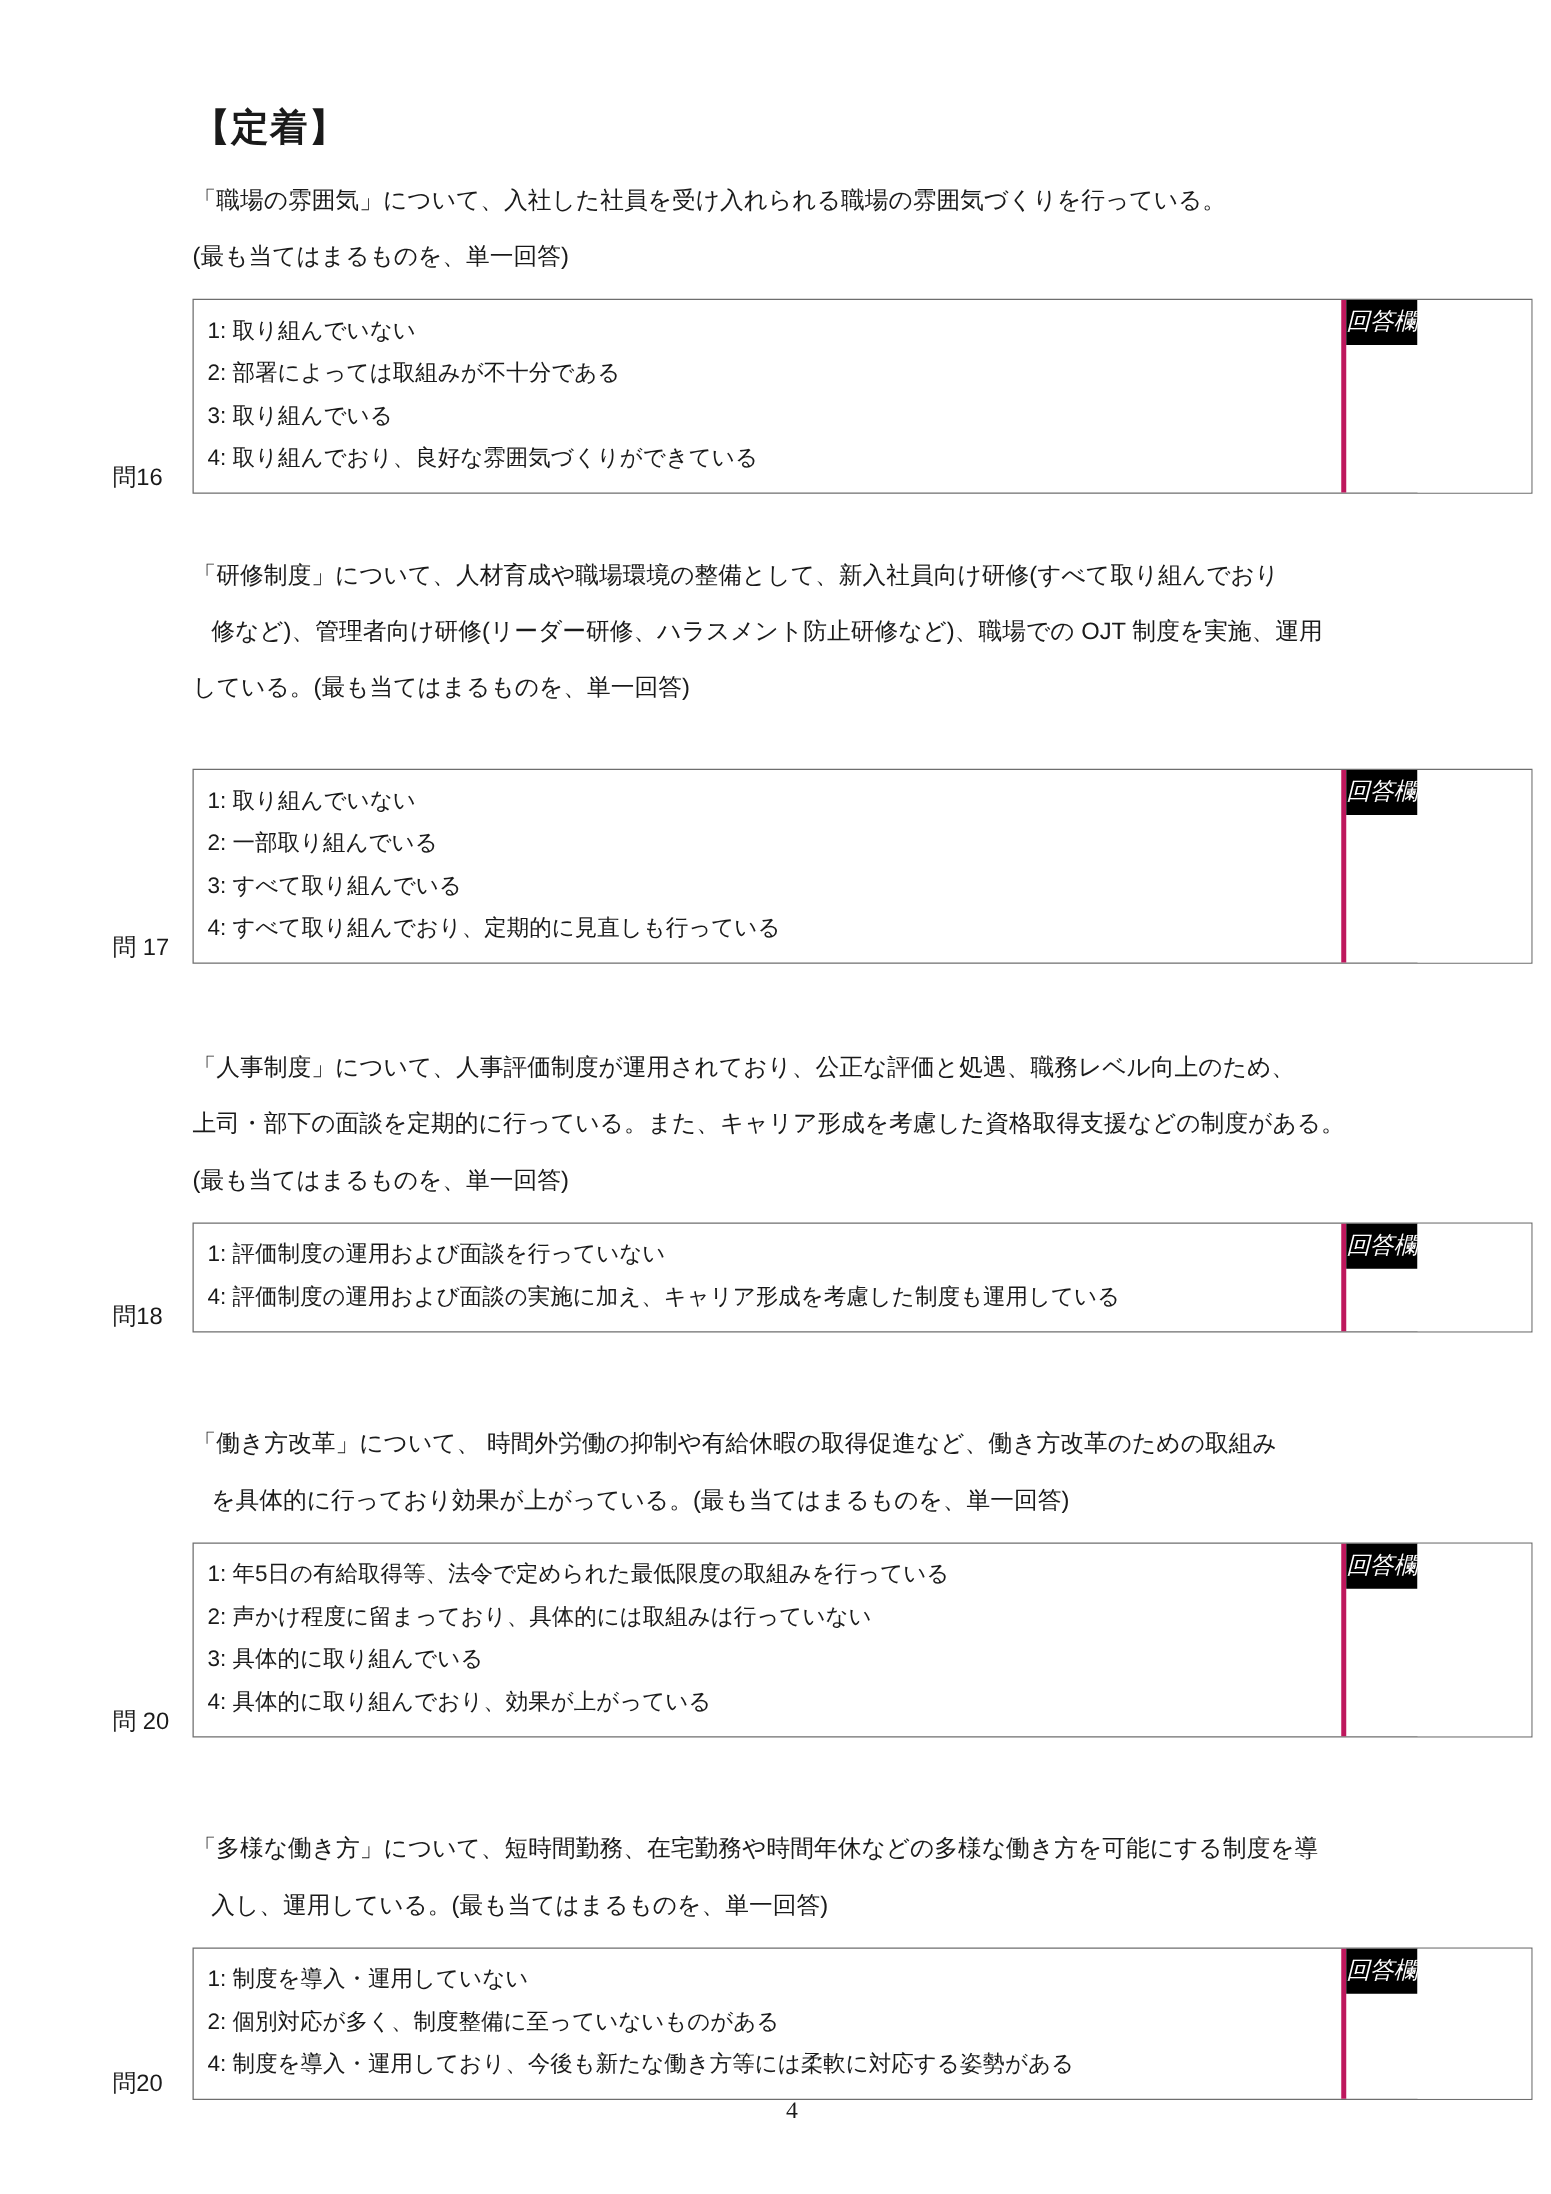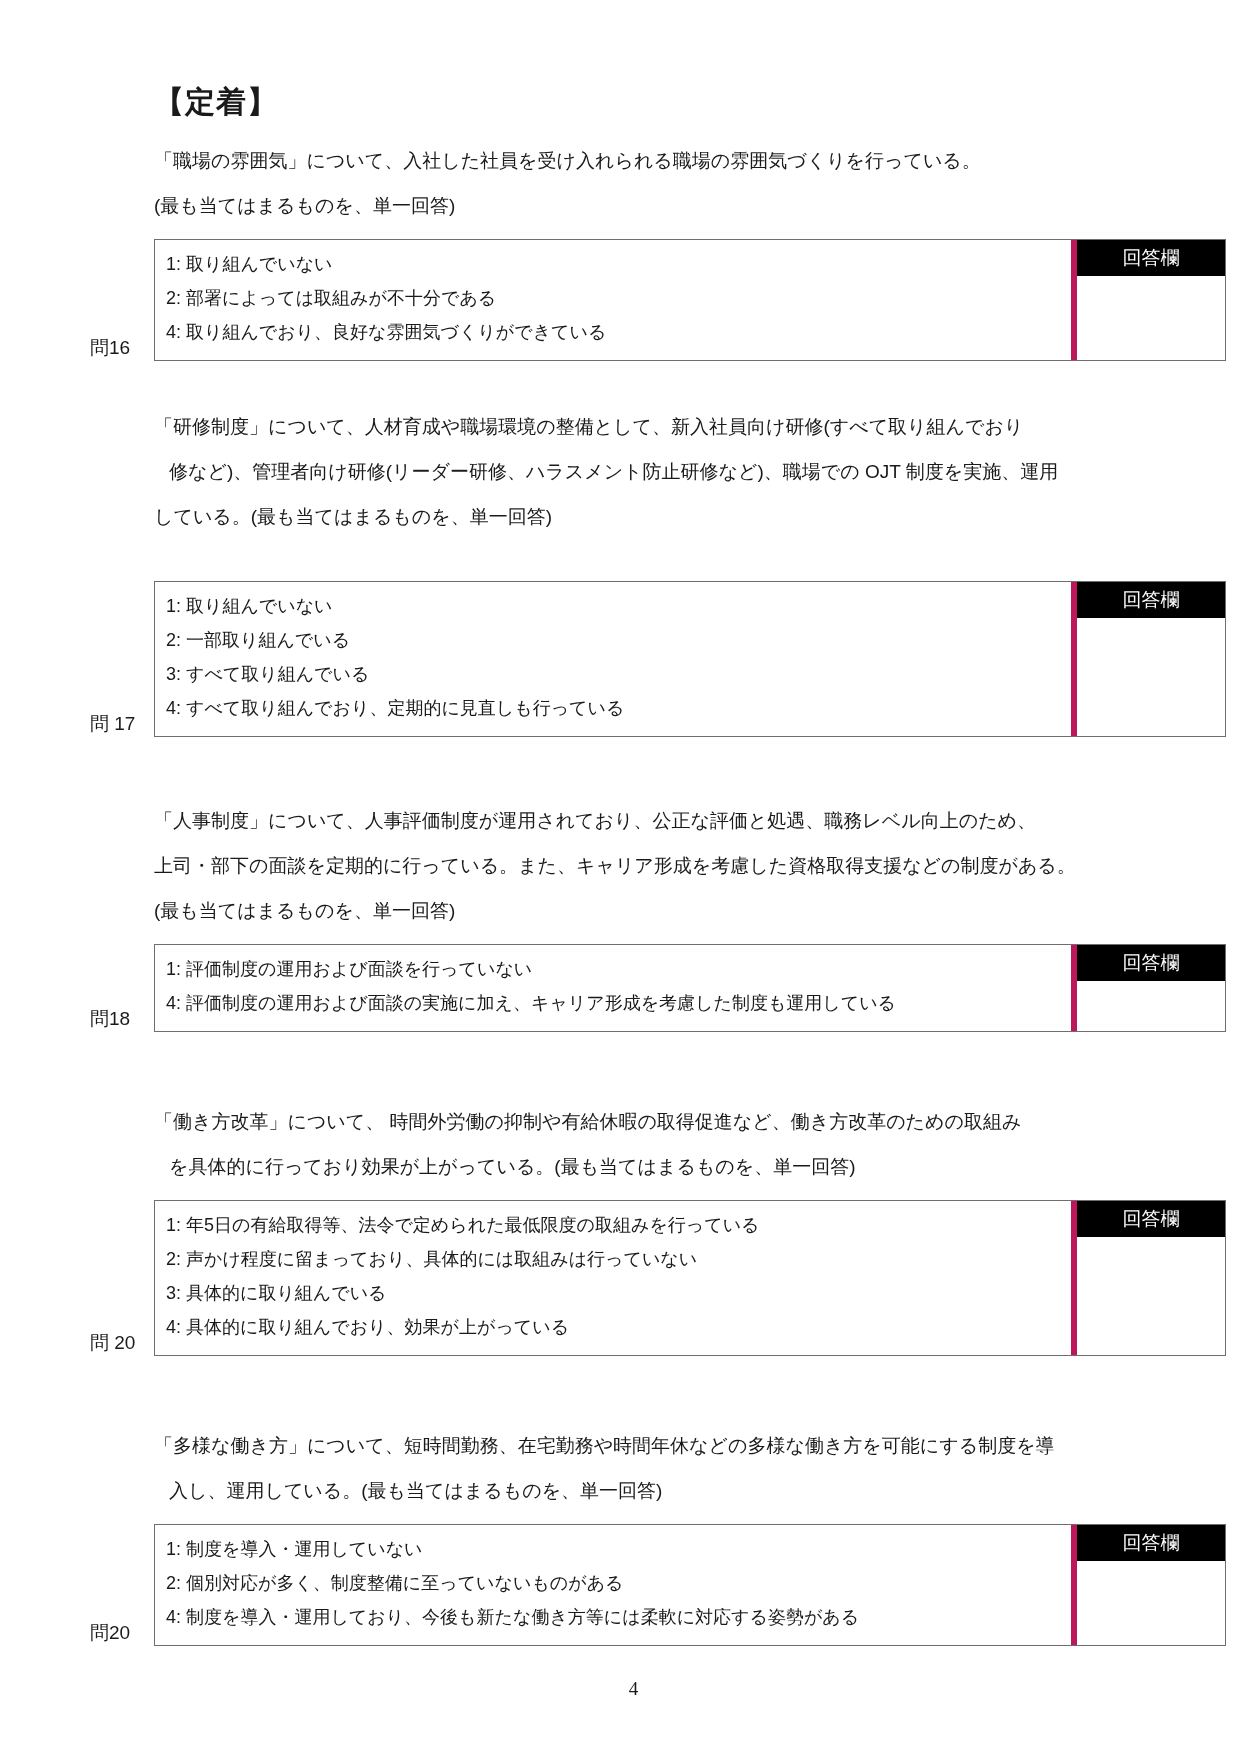--- a/index.html
+++ b/index.html
@@ -40,22 +40,22 @@
     background: #ffffff;
   }
   .options { flex: 1; padding: 7px 0 11px 11px; }
   .option-row {
     font-size: 18px;
     line-height: 34px;
     white-space: nowrap;
   }
   .answer-col {
     width: 148px; flex-shrink: 0;
-    border-left: 6px solid #be185d;
-    display: flex; flex-direction: column;
+    border-left: 4px solid #be185d;
+    display: flex;  font-style: italic;
   }
   .answer-header {
     background: #000000;
     color: #ffffff;
     height: 36px; line-height: 36px;
     text-align: center;
     font-size: 19px;
   }
   .answer-cell { flex: 1; background: #ffffff; }
 
@@ -84,20 +84,21 @@
 
   <div class="question mt-q16">
     <div class="q-label">問16</div>
     <div class="q-body">
       <div class="q-line">「職場の雰囲気」について、入社した社員を受け入れられる職場の雰囲気づくりを行っている。</div>
       <div class="q-line">(最も当てはまるものを、単一回答)</div>
       <div class="options-table">
         <div class="options">
           <div class="option-row">1: 取り組んでいない</div>
           <div class="option-row">2: 部署によっては取組みが不十分である</div>
+          <div class="option-row">3: 取り組んでいる</div>
           <div class="option-row">4: 取り組んでおり、良好な雰囲気づくりができている</div>
         </div>
         <div class="answer-col">
           <div class="answer-header">回答欄</div>
           <div class="answer-cell"></div>
         </div>
       </div>
     </div>
   </div>
 

